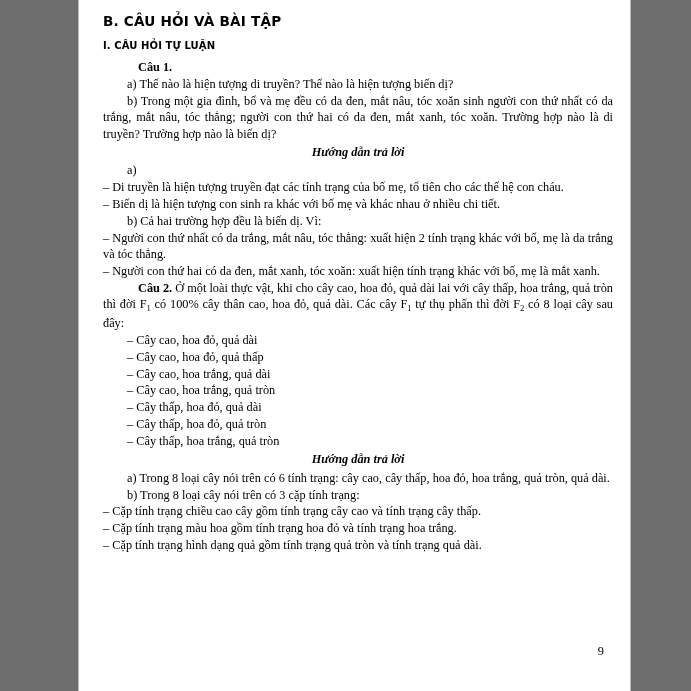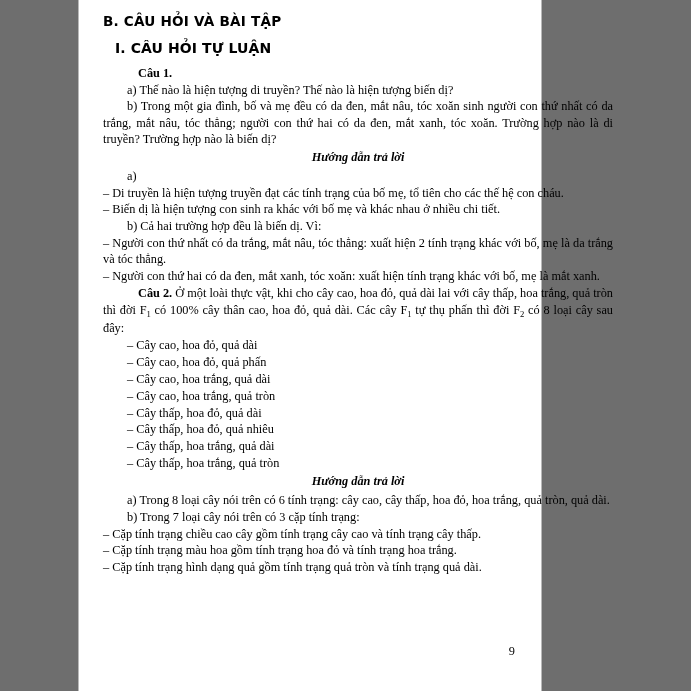--- a/index.html
+++ b/index.html
@@ -10,21 +10,21 @@
     width: 691px;
     height: 691px;
     background: #6e6e6e;
     font-family: "Liberation Serif", serif;
     overflow: hidden;
   }
   #page {
     position: absolute;
     left: 79px;
     top: 0;
-    width: 462px;
+    width: 551px;
     height: 691px;
     background: #ffffff;
     box-shadow: 0 0 0 1px #b9b9b9;
   }
   .content {
     position: absolute;
     left: 24px;
     top: 8px;
     width: 510px;
     color: #000;
@@ -34,23 +34,23 @@
   .h-main {
     font-family: "DejaVu Sans", sans-serif;
     font-weight: bold;
     font-size: 13.6px;
     letter-spacing: 0.2px;
     margin: 4px 0 9px 0;
   }
   .h-sub {
     font-family: "DejaVu Sans", sans-serif;
     font-weight: bold;
-    font-size: 14px;
+    font-size: 10px;
     letter-spacing: 0.1px;
-    margin: 0 0 7px 12px;
+    margin: 0 0 7px 0;
   }
   p {
     margin: 0 0 0.5px 0;
     text-align: justify;
   }
   .indent {
     text-indent: 24px;
   }
   .noind {
     text-indent: 0;
@@ -94,32 +94,31 @@
     <p class="indent">a)</p>
     <p class="noind">– Di truyền là hiện tượng truyền đạt các tính trạng của bố mẹ, tổ tiên cho các thế hệ con cháu.</p>
     <p class="noind">– Biến dị là hiện tượng con sinh ra khác với bố mẹ và khác nhau ở nhiều chi tiết.</p>
     <p class="indent">b) Cả hai trường hợp đều là biến dị. Vì:</p>
     <p class="noind">– Người con thứ nhất có da trắng, mắt nâu, tóc thẳng: xuất hiện 2 tính trạng khác với bố, mẹ là da trắng và tóc thẳng.</p>
     <p class="noind">– Người con thứ hai có da đen, mắt xanh, tóc xoăn: xuất hiện tính trạng khác với bố, mẹ là mắt xanh.</p>
 
     <p class="indent"><span class="bold">Câu 2.</span><span> Ở một loài thực vật, khi cho cây cao, hoa đỏ, quả dài lai với cây thấp, hoa trắng, quả tròn thì đời F</span><sub>1</sub><span> có 100% cây thân cao, hoa đỏ, quả dài. Các cây F</span><sub>1</sub><span> tự thụ phấn thì đời F</span><sub>2</sub><span> có 8 loại cây sau đây:</span></p>
 
     <p class="list-item">– Cây cao, hoa đỏ, quả dài</p>
-    <p class="list-item">– Cây cao, hoa đỏ, quả phấn</p>
+    <p class="list-item">– Cây cao, hoa đỏ, quả thấp</p>
     <p class="list-item">– Cây cao, hoa trắng, quả dài</p>
     <p class="list-item">– Cây cao, hoa trắng, quả tròn</p>
     <p class="list-item">– Cây thấp, hoa đỏ, quả dài</p>
-    <p class="list-item">– Cây thấp, hoa đỏ, quả nhiêu</p>
-    <p class="list-item">– Cây thấp, hoa trắng, quả dài</p>
+    <p class="list-item">– Cây thấp, hoa đỏ, quả tròn</p>
     <p class="list-item">– Cây thấp, hoa trắng, quả tròn</p>
 
 
     <p class="center-italic">Hướng dẫn trả lời</p>
 
     <p class="indent">a) Trong 8 loại cây nói trên có 6 tính trạng: cây cao, cây thấp, hoa đỏ, hoa trắng, quả tròn, quả dài.</p>
-    <p class="indent">b) Trong 7 loại cây nói trên có 3 cặp tính trạng:</p>
+    <p class="indent">b) Trong 8 loại cây nói trên có 3 cặp tính trạng:</p>
     <p class="noind">– Cặp tính trạng chiều cao cây gồm tính trạng cây cao và tính trạng cây thấp.</p>
     <p class="noind">– Cặp tính trạng màu hoa gồm tính trạng hoa đỏ và tính trạng hoa trắng.</p>
     <p class="noind">– Cặp tính trạng hình dạng quả gồm tính trạng quả tròn và tính trạng quả dài.</p>
 
   </div>
   <div class="page-number">9</div>
 </div>
 
 </body></html>

